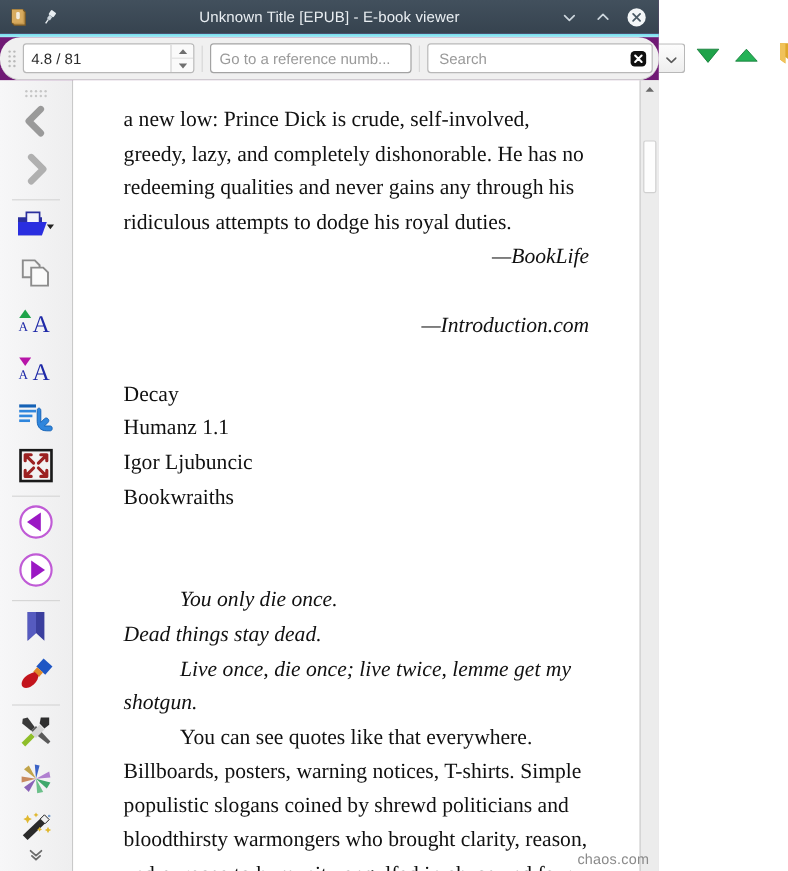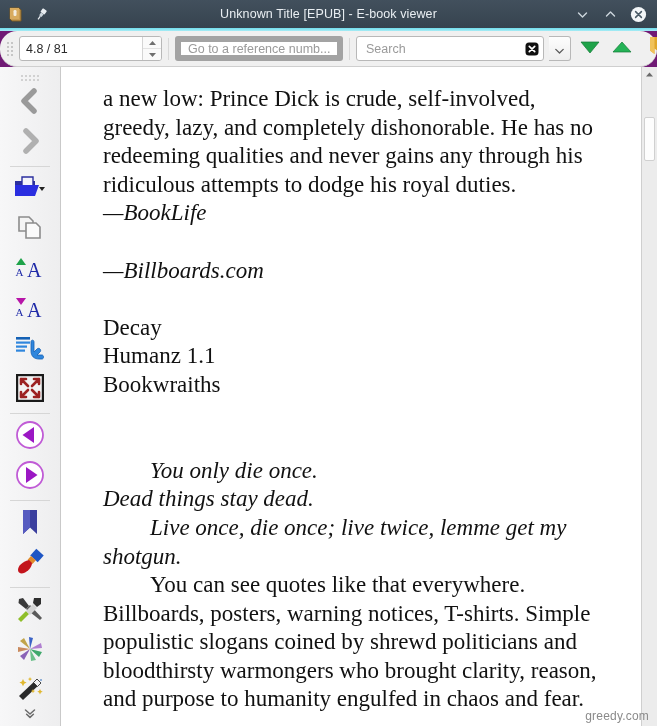--- a/index.html
+++ b/index.html
@@ -9,21 +9,21 @@
   }
   body {
     width: 657px;
     height: 726px;
     overflow: hidden;
     font-family: "Liberation Sans", sans-serif;
     -webkit-font-smoothing: antialiased;
   }
   #app {
     position: relative;
-    width: 657px;
+    width: 549px;
     height: 726px;
     background: #701a75;
     display: flex;
     flex-direction: column;
   }
 
   
   .titlebar {
     height: 28px;
     background: #3b4a57;
@@ -150,21 +150,21 @@
   .sep-v {
     width: 1px;
     height: 22px;
     background: #d8d8d8;
     flex: 0 0 auto;
   }
 
   .ref-input {
     height: 25px;
     width: 168px;
-    border: 6px solid #a3a3a3;
+    border: 1px solid #a3a3a3;
     border-radius: 3px;
     background: #ffffff;
     box-sizing: border-box;
     padding: 0 7px;
     font-family: "Liberation Sans", sans-serif;
     font-size: 12.5px;
     color: #2b2b2b;
     outline: none;
     flex: 0 0 auto;
   }
@@ -288,27 +288,28 @@
     min-width: 0;
   }
   .page {
     flex: 1 1 auto;
     background: #ffffff;
     overflow: hidden;
     position: relative;
     padding: 18px 42px 0 42px;
     box-sizing: border-box;
     font-family: "Liberation Serif", serif;
-    font-size: 23px;
+    font-size: 18px;
     line-height: 28.6px;
     color: #111111;
     min-width: 0;
   }
   .page p { margin: 0; }
   .attrib {
+    text-align: right;
     font-style: italic;
   }
   .blank-line { height: 28.6px; }
   .ital { font-style: italic; }
   .ind { display: inline-block; width: 47px; }
 
   
   .vscroll {
     width: 15px;
     background: #ececec;
@@ -662,40 +663,41 @@
           </svg>
         </span>
       </div>
     </div>
 
     <div class="content-area">
       <div class="page" id="page">
           <p>a new low: Prince Dick is crude, self-involved, greedy, lazy, and completely dishonorable. He has no redeeming qualities and never gains any through his ridiculous attempts to dodge his royal duties.</p>
           <p class="attrib ital">—BookLife</p>
           <div class="blank-line"></div>
-          <p class="attrib ital">—Billboards.com</p>
+          <p class="attrib ital">—Introduction.com</p>
           <div class="blank-line"></div>
           <p>Decay</p>
           <p>Humanz 1.1</p>
+          <p>Igor Ljubuncic</p>
           <p>Bookwraiths</p>
           <div class="blank-line"></div>
           <div class="blank-line"></div>
           <p class="ital"><span class="ind"></span>You only die once.</p>
           <p class="ital">Dead things stay dead.</p>
           <p class="ital"><span class="ind"></span>Live once, die once; live twice, lemme get my shotgun.</p>
           <p><span class="ind"></span>You can see quotes like that everywhere. Billboards, posters, warning notices, T-shirts. Simple populistic slogans coined by shrewd politicians and bloodthirsty warmongers who brought clarity, reason, and purpose to humanity engulfed in chaos and fear.</p>
         </div>
 
       <div class="vscroll">
         <div class="vs-arrow">
           <svg width="9" height="7" viewBox="0 0 9 7">
               <path d="M4.5 1.5 L8 5.5 L1 5.5 Z" fill="#6a6a6a"></path>
             </svg>
         </div>
         <div class="vs-track">
           <div class="vs-thumb" style="top: 36px;"></div>
         </div>
       </div>
 
-      <div class="watermark">greedy.com</div>
+      <div class="watermark">chaos.com</div>
     </div>
   </div>
 </div>
 
 </body></html>

